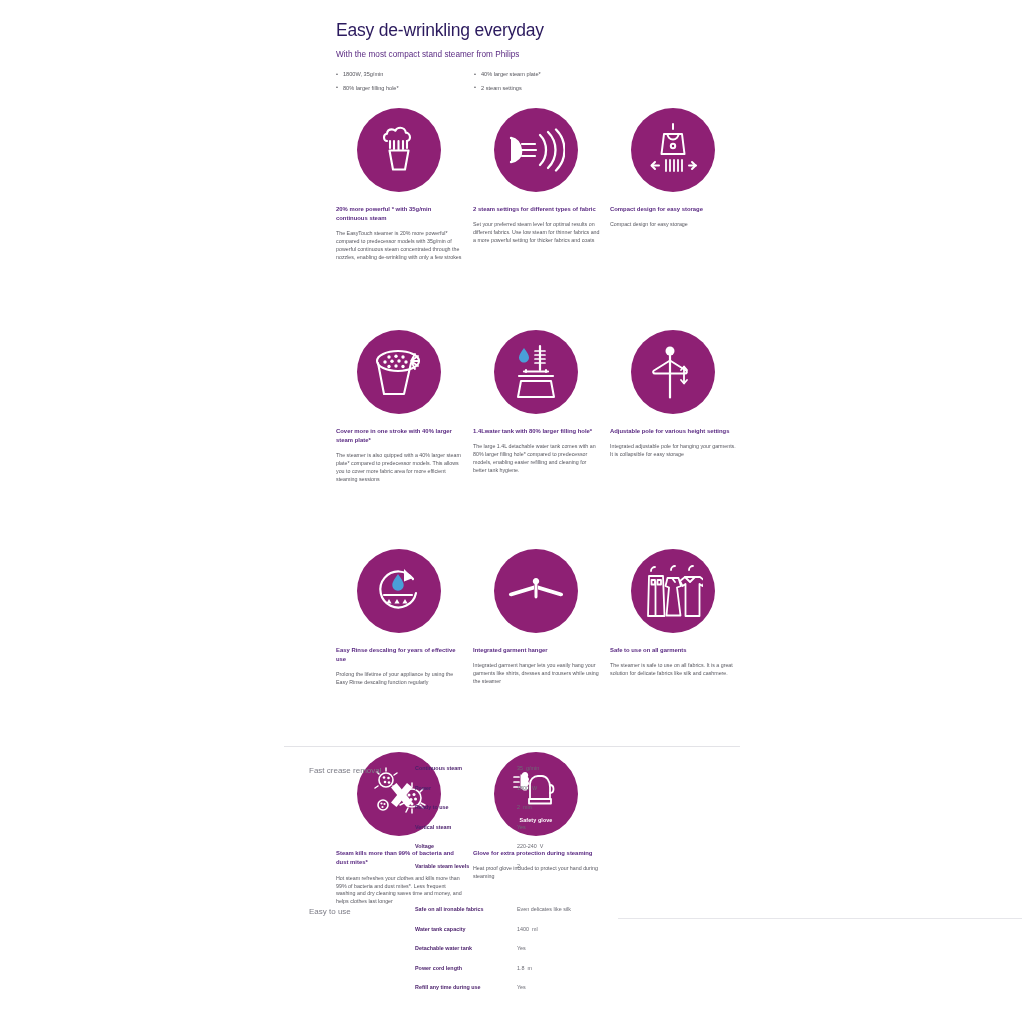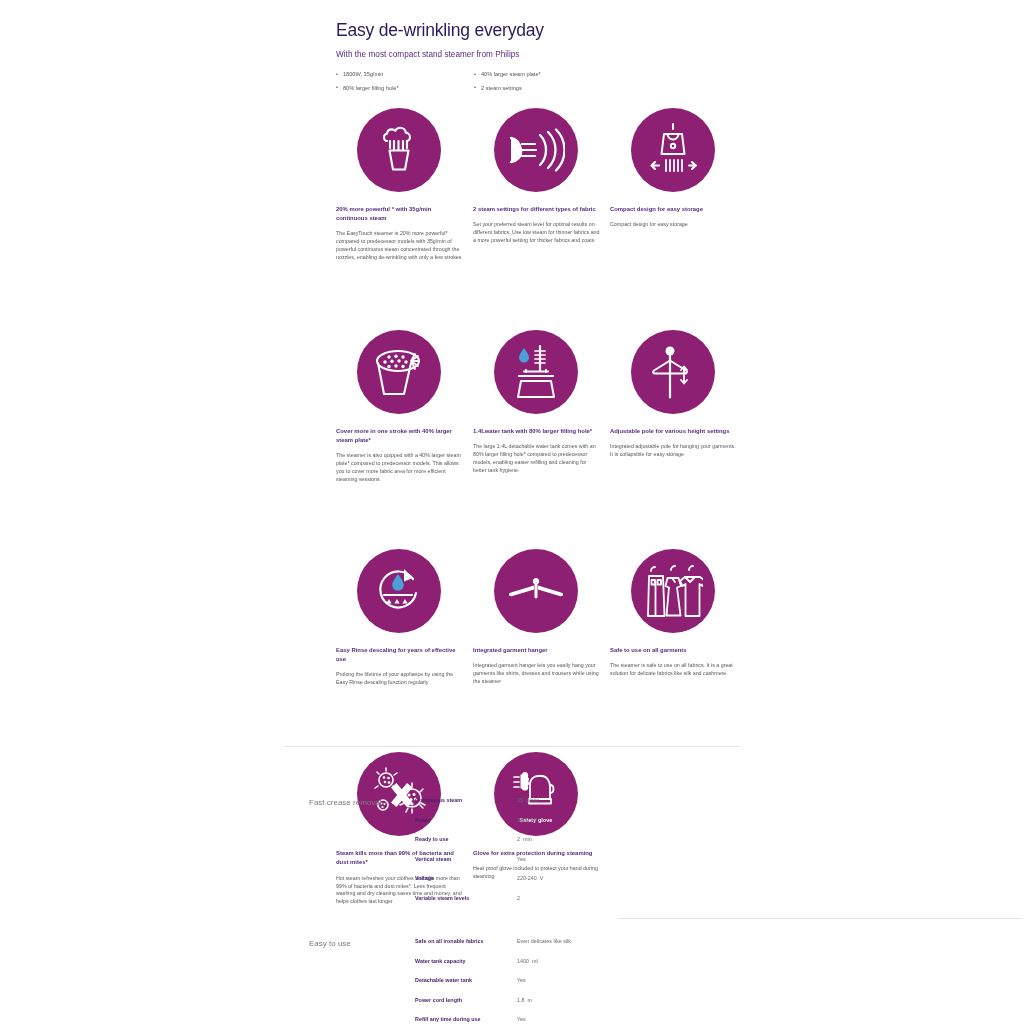--- a/index.html
+++ b/index.html
@@ -105,21 +105,21 @@
     position: absolute;
     left: 309px; top: 760px;
     width: 430px;
   }
   .tech-title {
     font-size: 13.5px;
     color: #2b1a5e;
     font-weight: 400;
     letter-spacing: -0.1px;
   }
-  .spec-group { display: flex; margin-top: 37px; }
+  .spec-group { display: flex; margin-top: 5px; }
   .spec-group.second { margin-top: 24px; }
   .spec-cat {
     width: 106px;
     font-size: 8px;
     color: #7c7c86;
     font-weight: 400;
     padding-top: 1px;
     flex: 0 0 106px;
   }
   .spec-rows { flex: 1 1 auto; }

